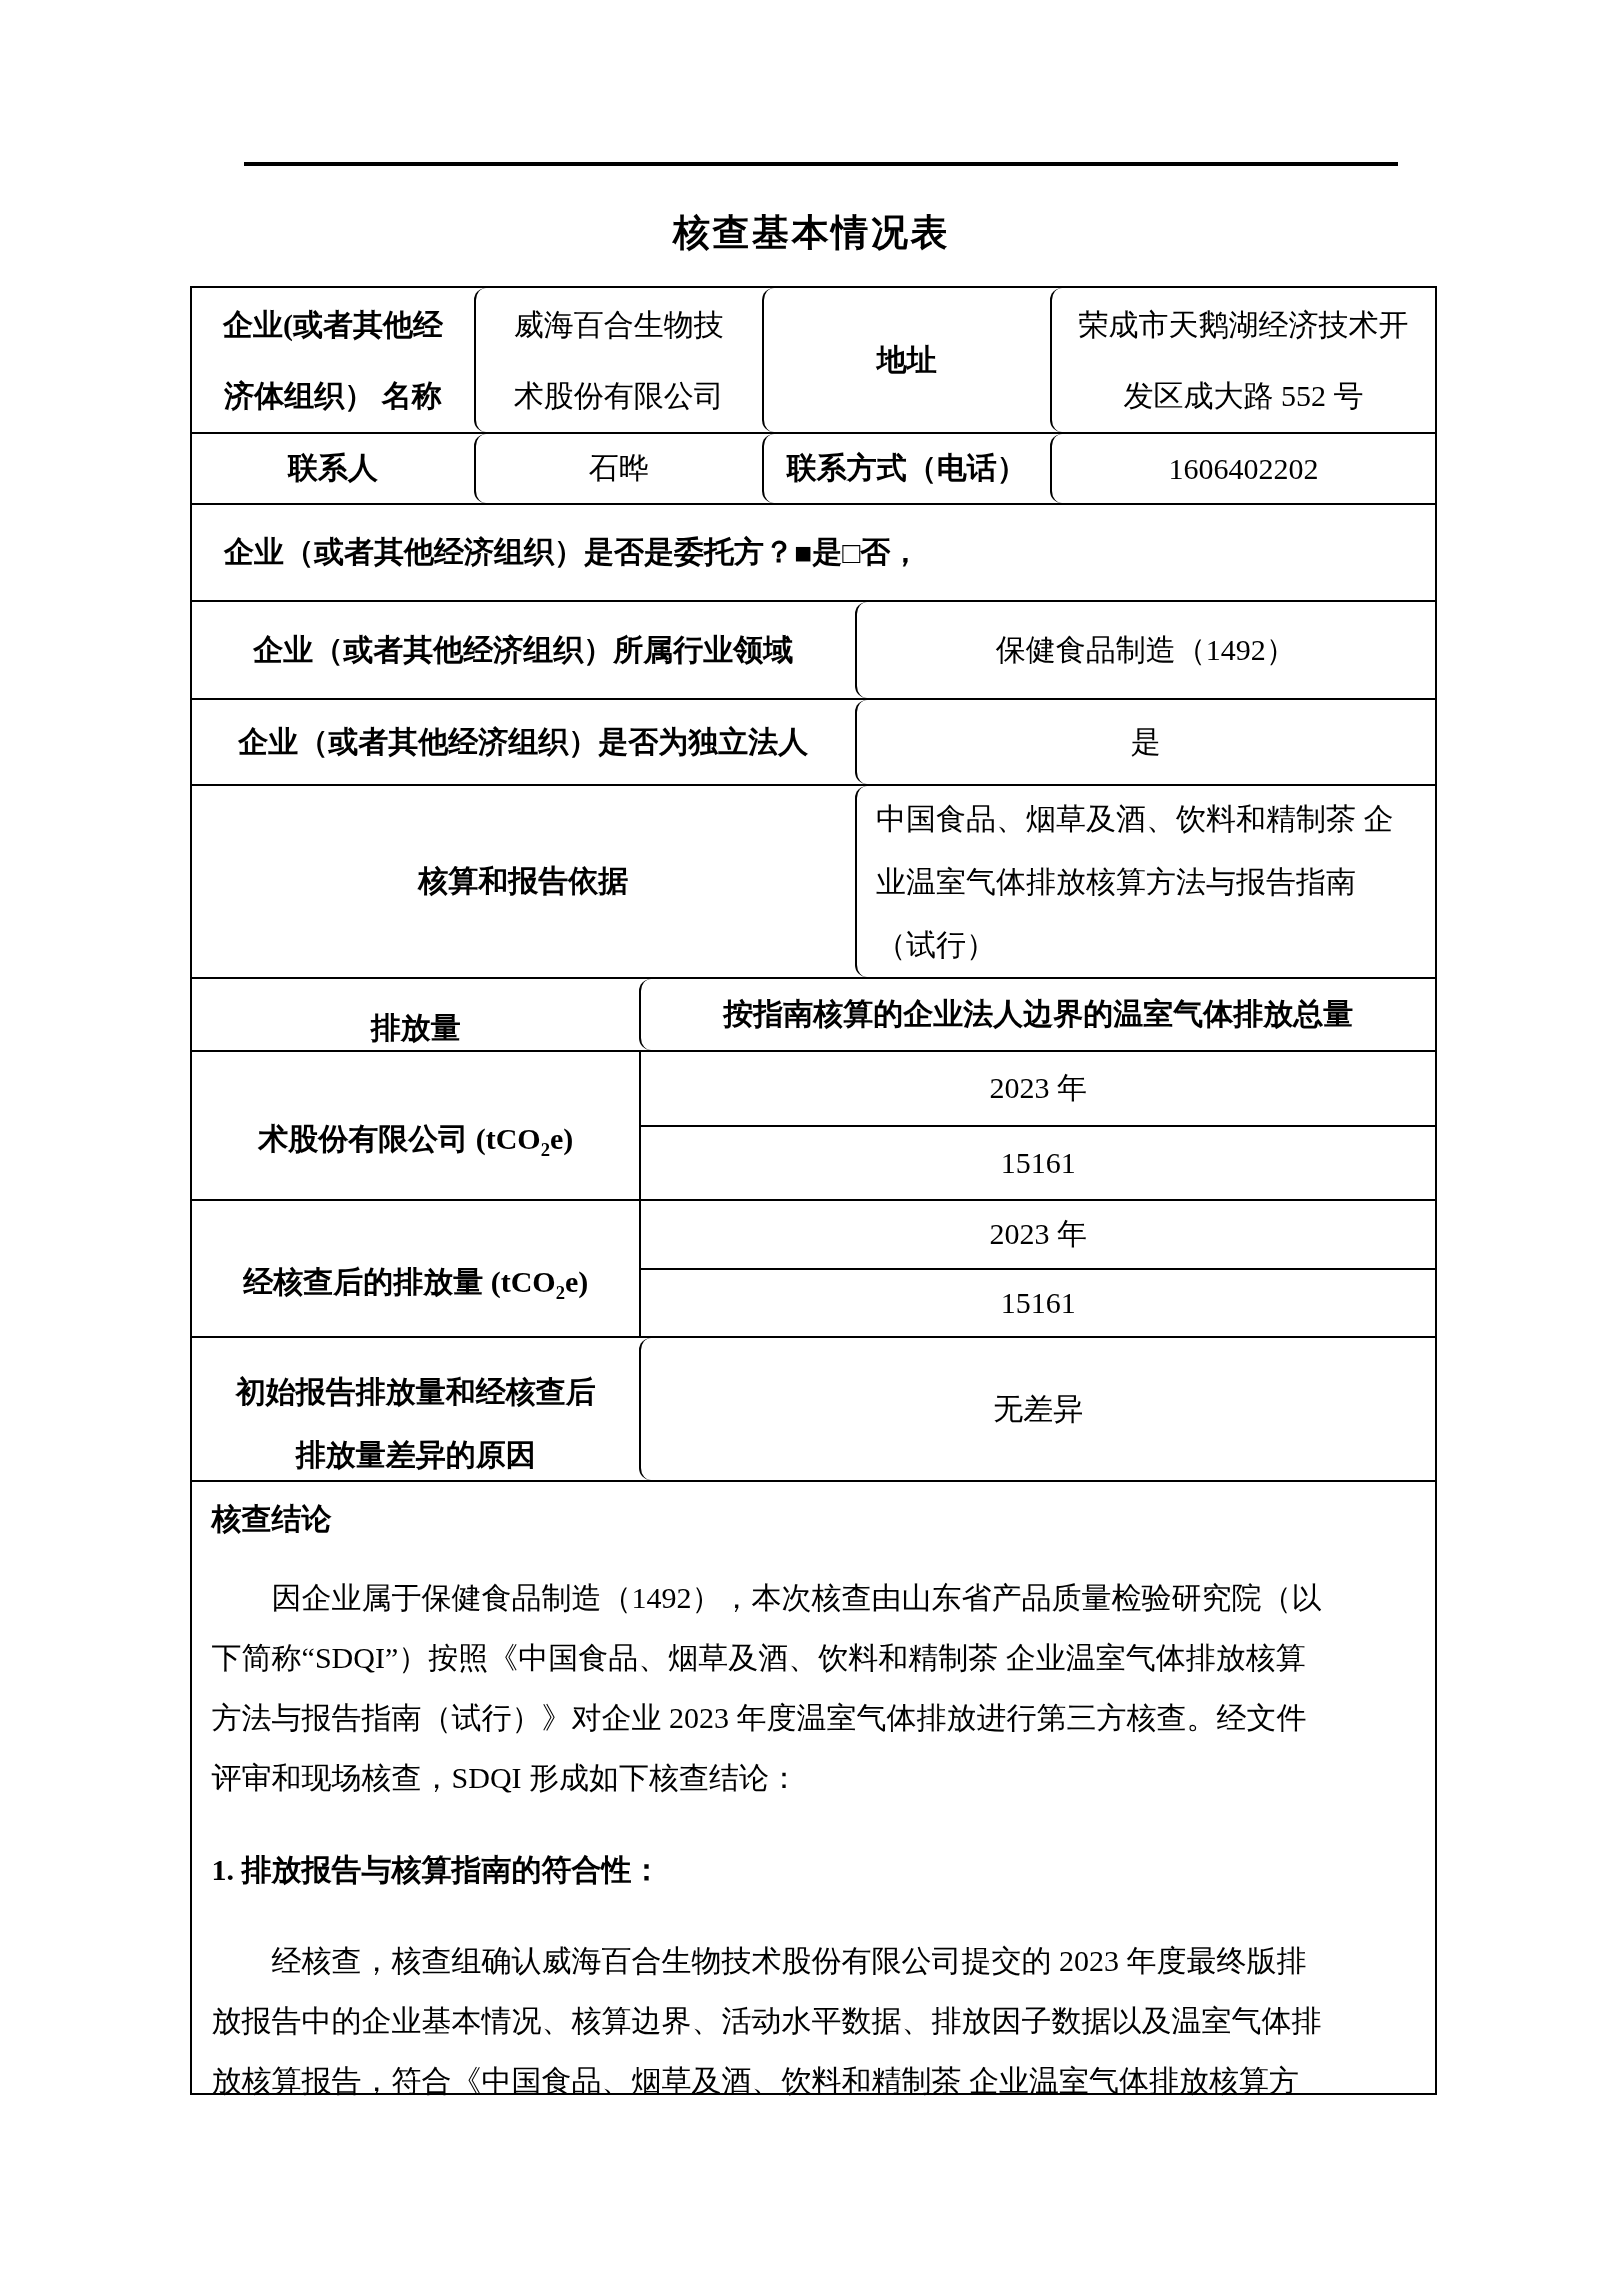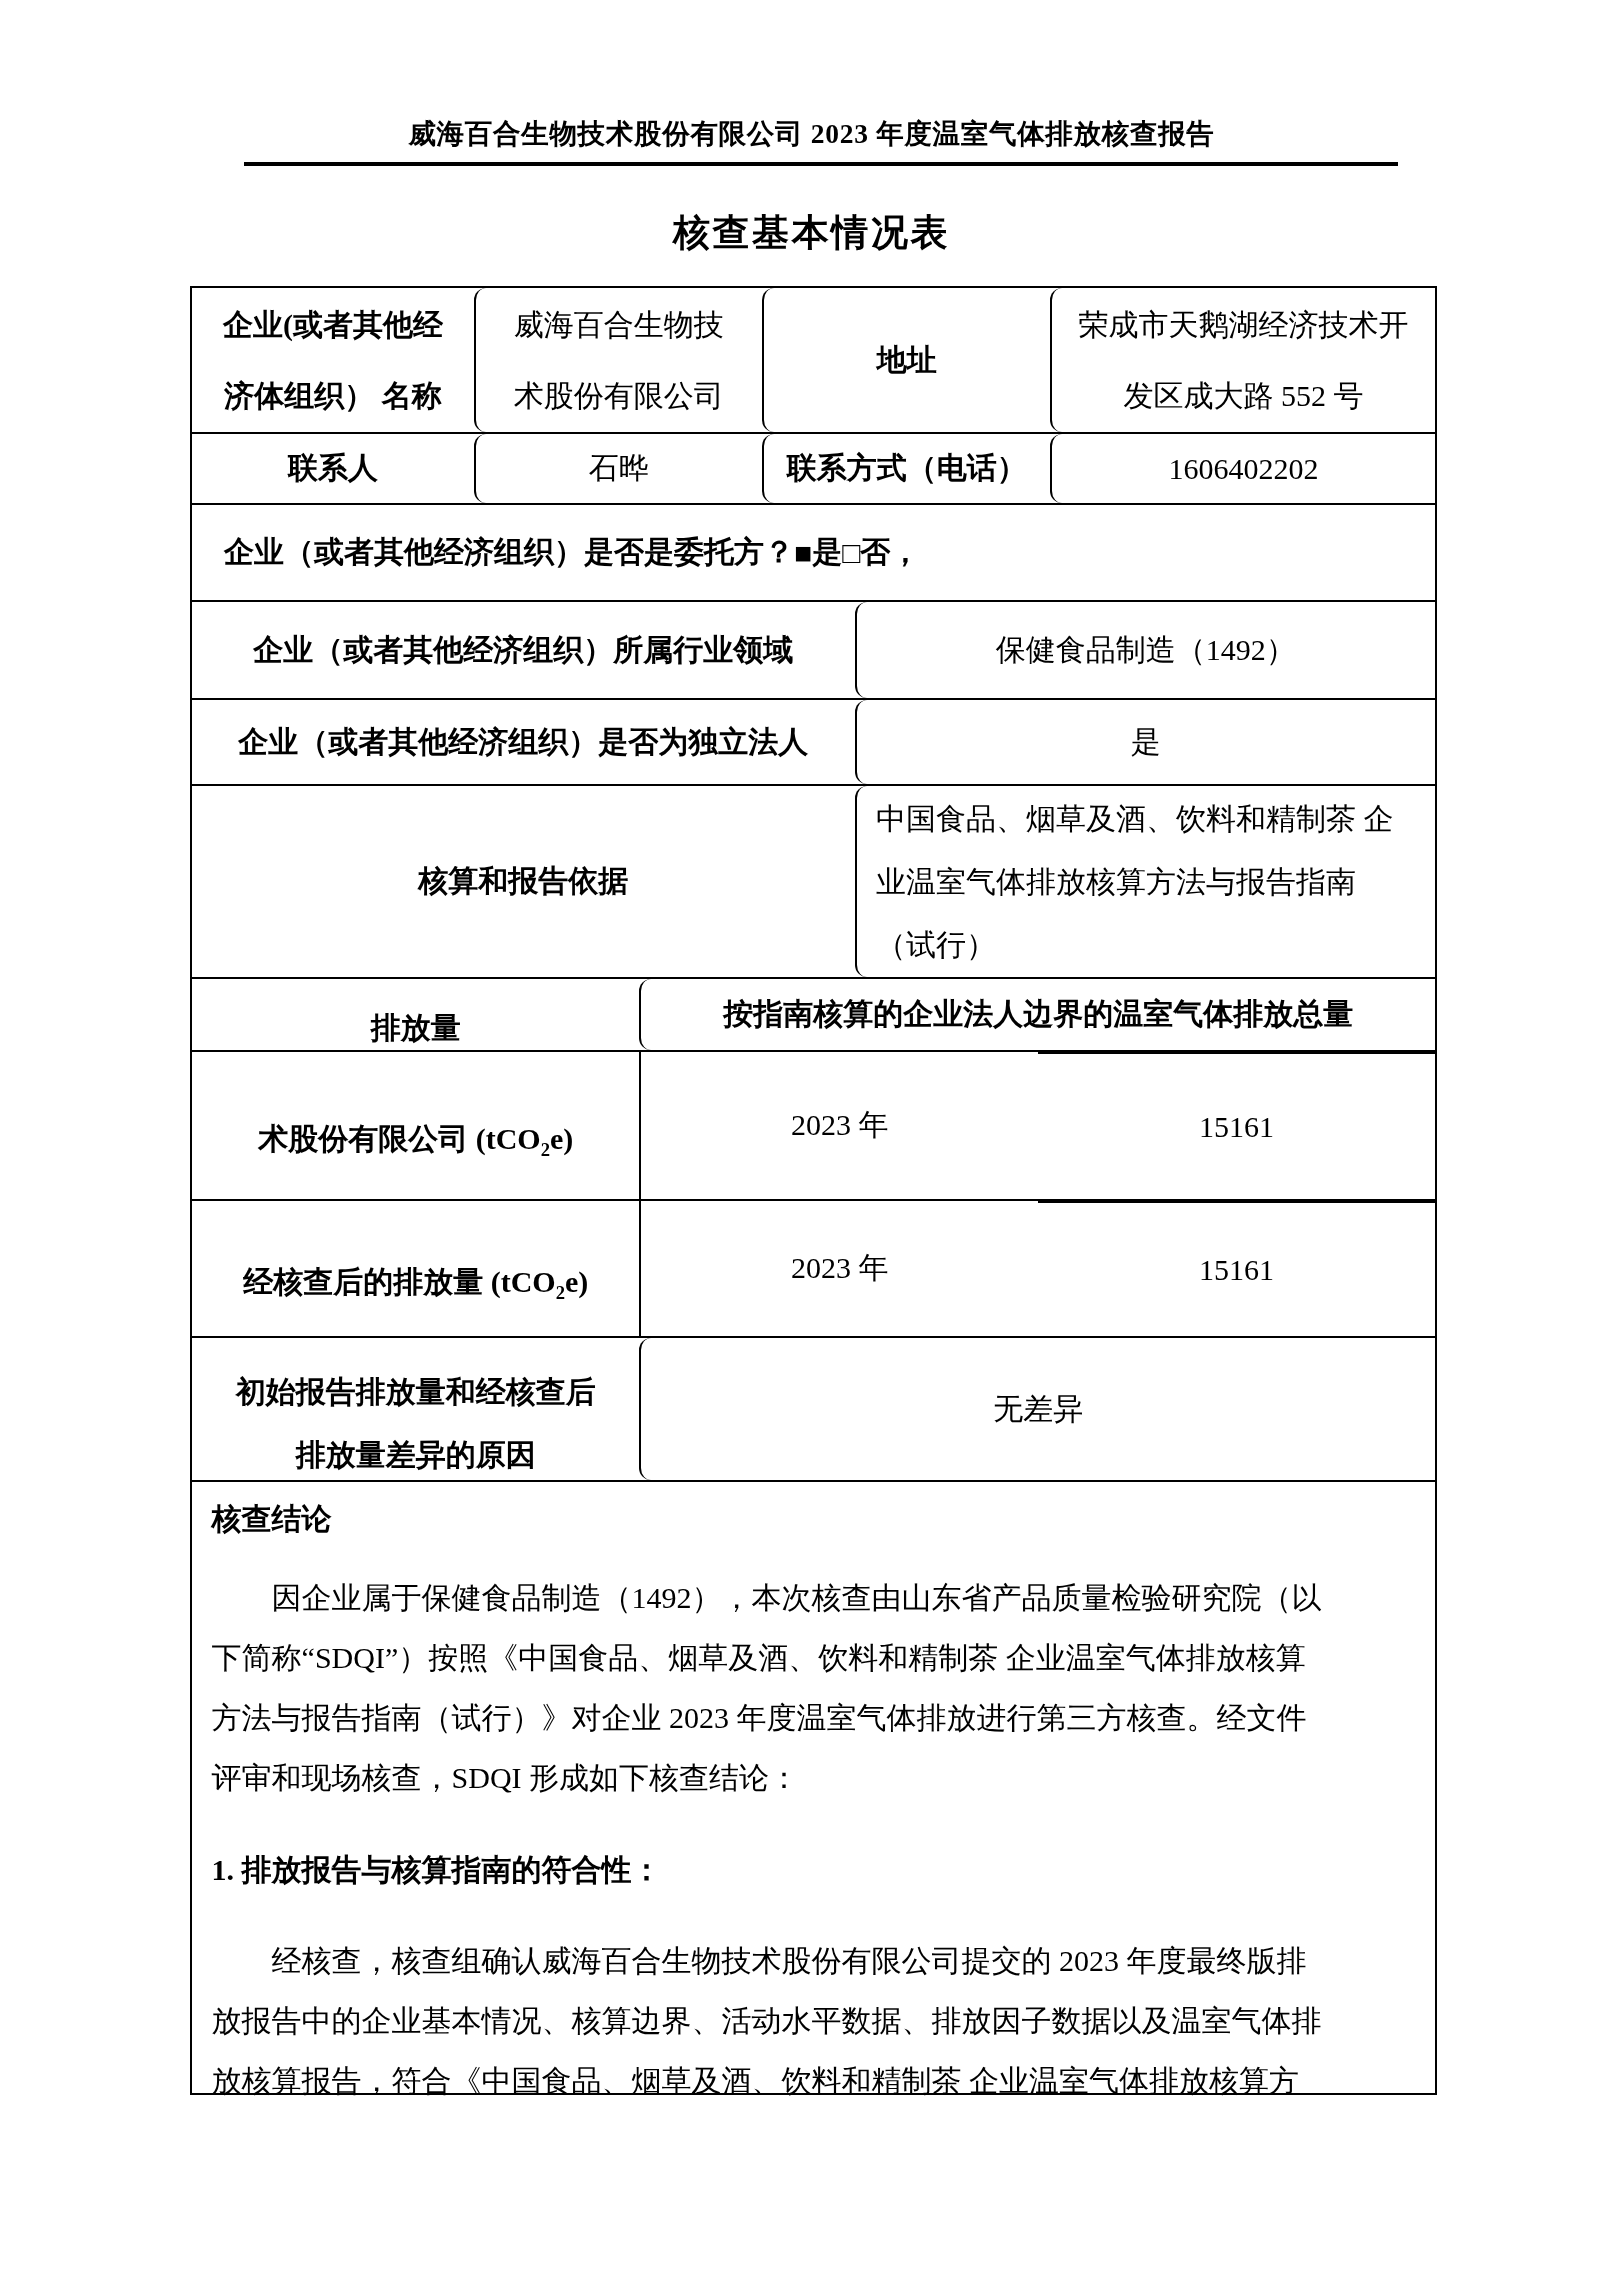--- a/index.html
+++ b/index.html
@@ -42,21 +42,21 @@
   }
   .tcell + .tcell, .stack{border-left:2px solid #000;}
   .bold{font-weight:700;}
   .lh-tall{line-height:71px;}
   .lh-mid{line-height:63px;}
   
   .w1{width:22.68%;} .w2{width:23.15%;} .w3{width:23.20%;font-family:Liberation Mono, monospace;} .w4{flex:1;}
   .wl{width:53.3%;} .wr{flex:1;}
   .ws{width:36%;margin-top:27px;} .wb{flex:1;}
   
-  .stack{display:flex;flex-direction:row;flex:1;box-sizing:border-box;}
+  .stack{display:flex;flex-direction:column;flex:1;box-sizing:border-box;}
   .scell{flex:1;display:flex;align-items:center;justify-content:center;}
   .scell + .scell{border-top:2px solid #000;}
   sub{font-size:0.62em;line-height:0;}
   
   .tcell.left{justify-content:flex-start;text-align:left;padding-left:32px;}
   .tcell.val-left{justify-content:flex-start;text-align:left;padding-left:19.6px;}
   
   .conclusion{
     flex:1;display:block;box-sizing:border-box;
     padding:17px 19.6px 0 19.6px;text-align:left;
@@ -69,21 +69,20 @@
   .section-heading{
     margin:42px 0 0 0;font-weight:700;font-size:30px;line-height:39px;
   }
   .body-para.second{margin-top:42px;}
 </style>
 </head>
 <body>
 
 <div class="page">
 
-  <div class="doc-header-text">威海百合生物技术股份有限公司 2023 年度温室气体排放核查报告</div>
   <div class="doc-header-rule"></div>
 
   <h1 class="doc-title">核查基本情况表</h1>
 
   <div class="vtable">
 
     <div class="trow" style="height:144px">
       <div class="tcell w1 bold lh-tall">企业(或者其他经
 济体组织） 名称</div>
       <div class="tcell w2 lh-tall">威海百合生物技

